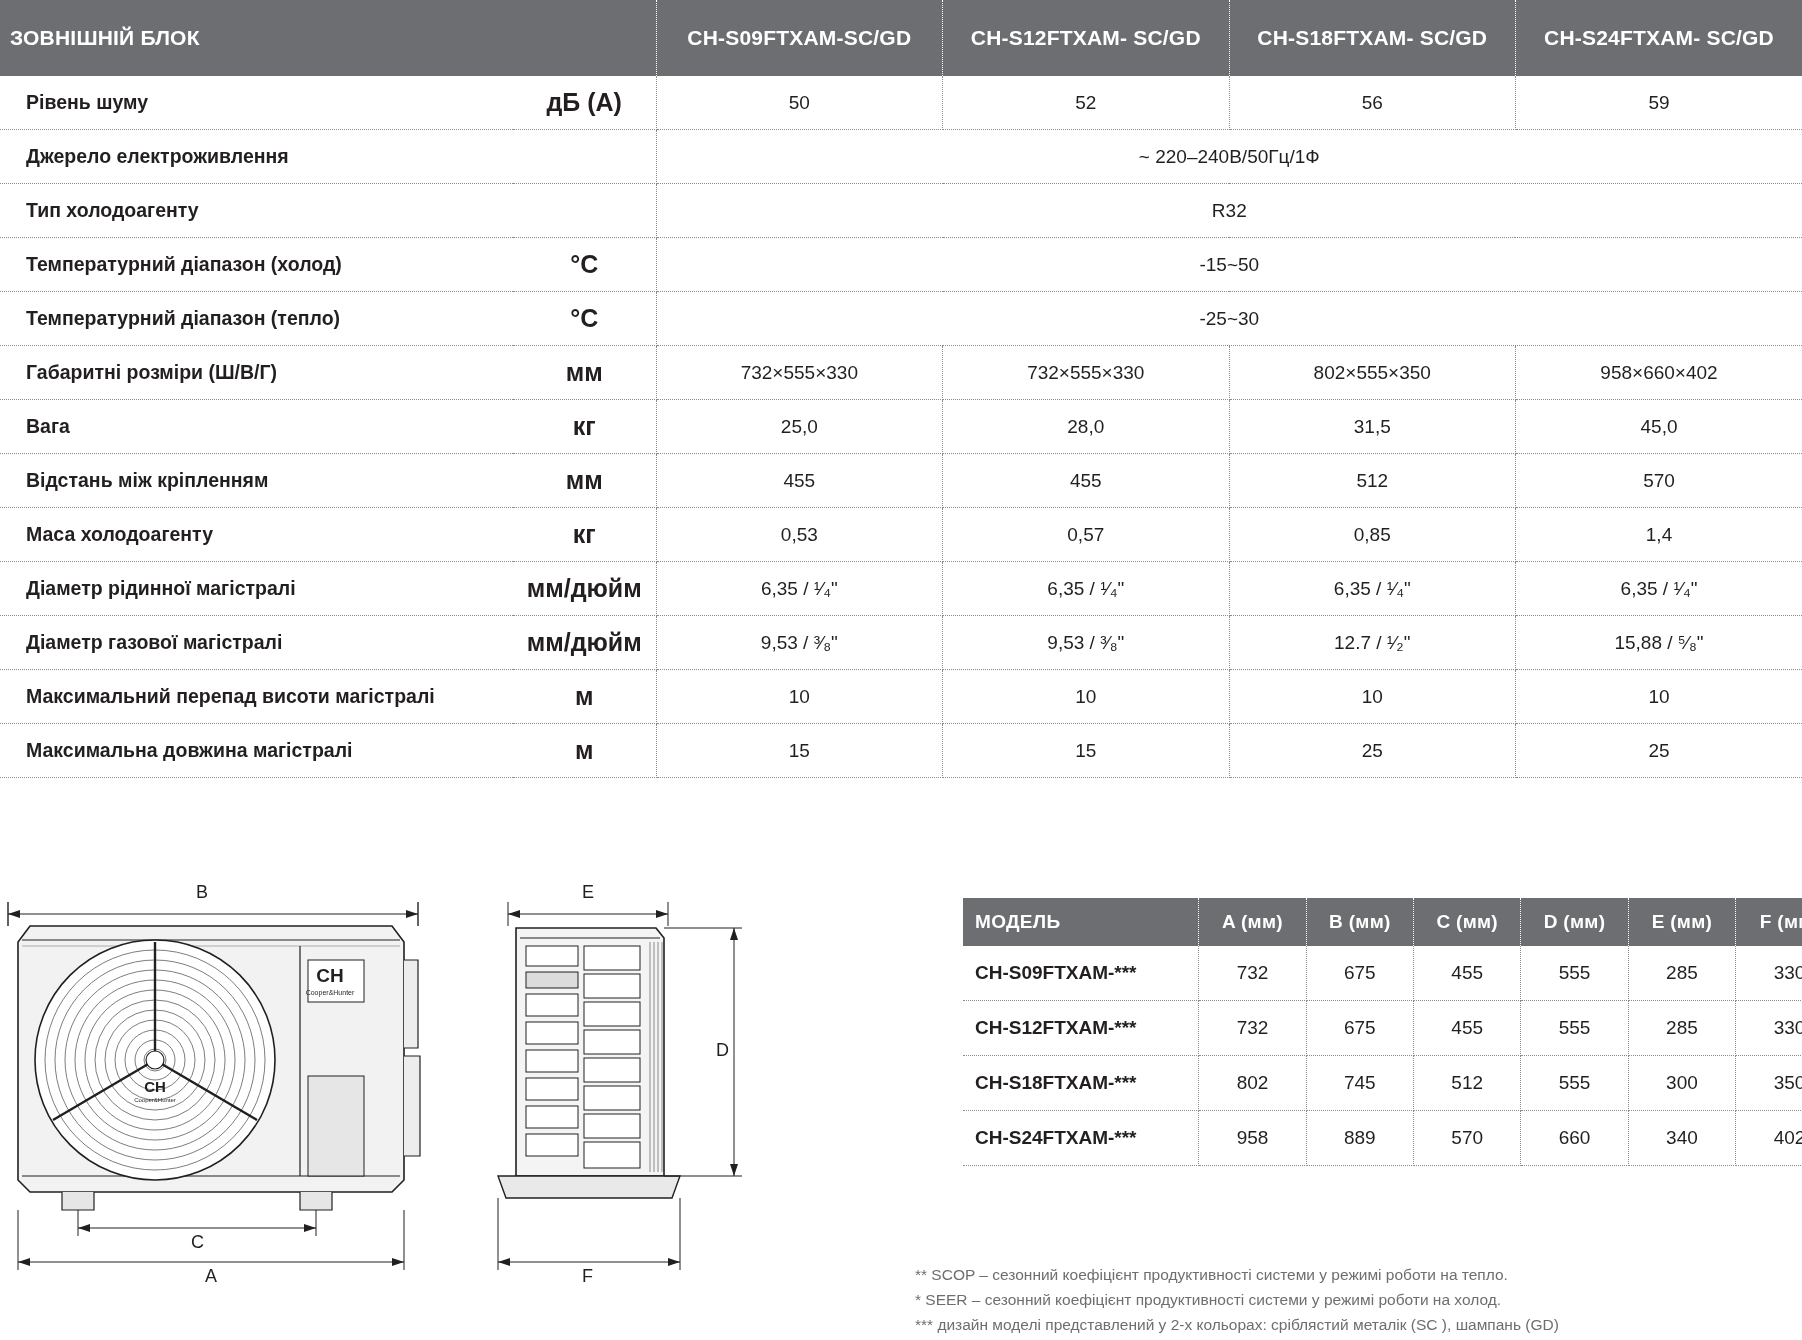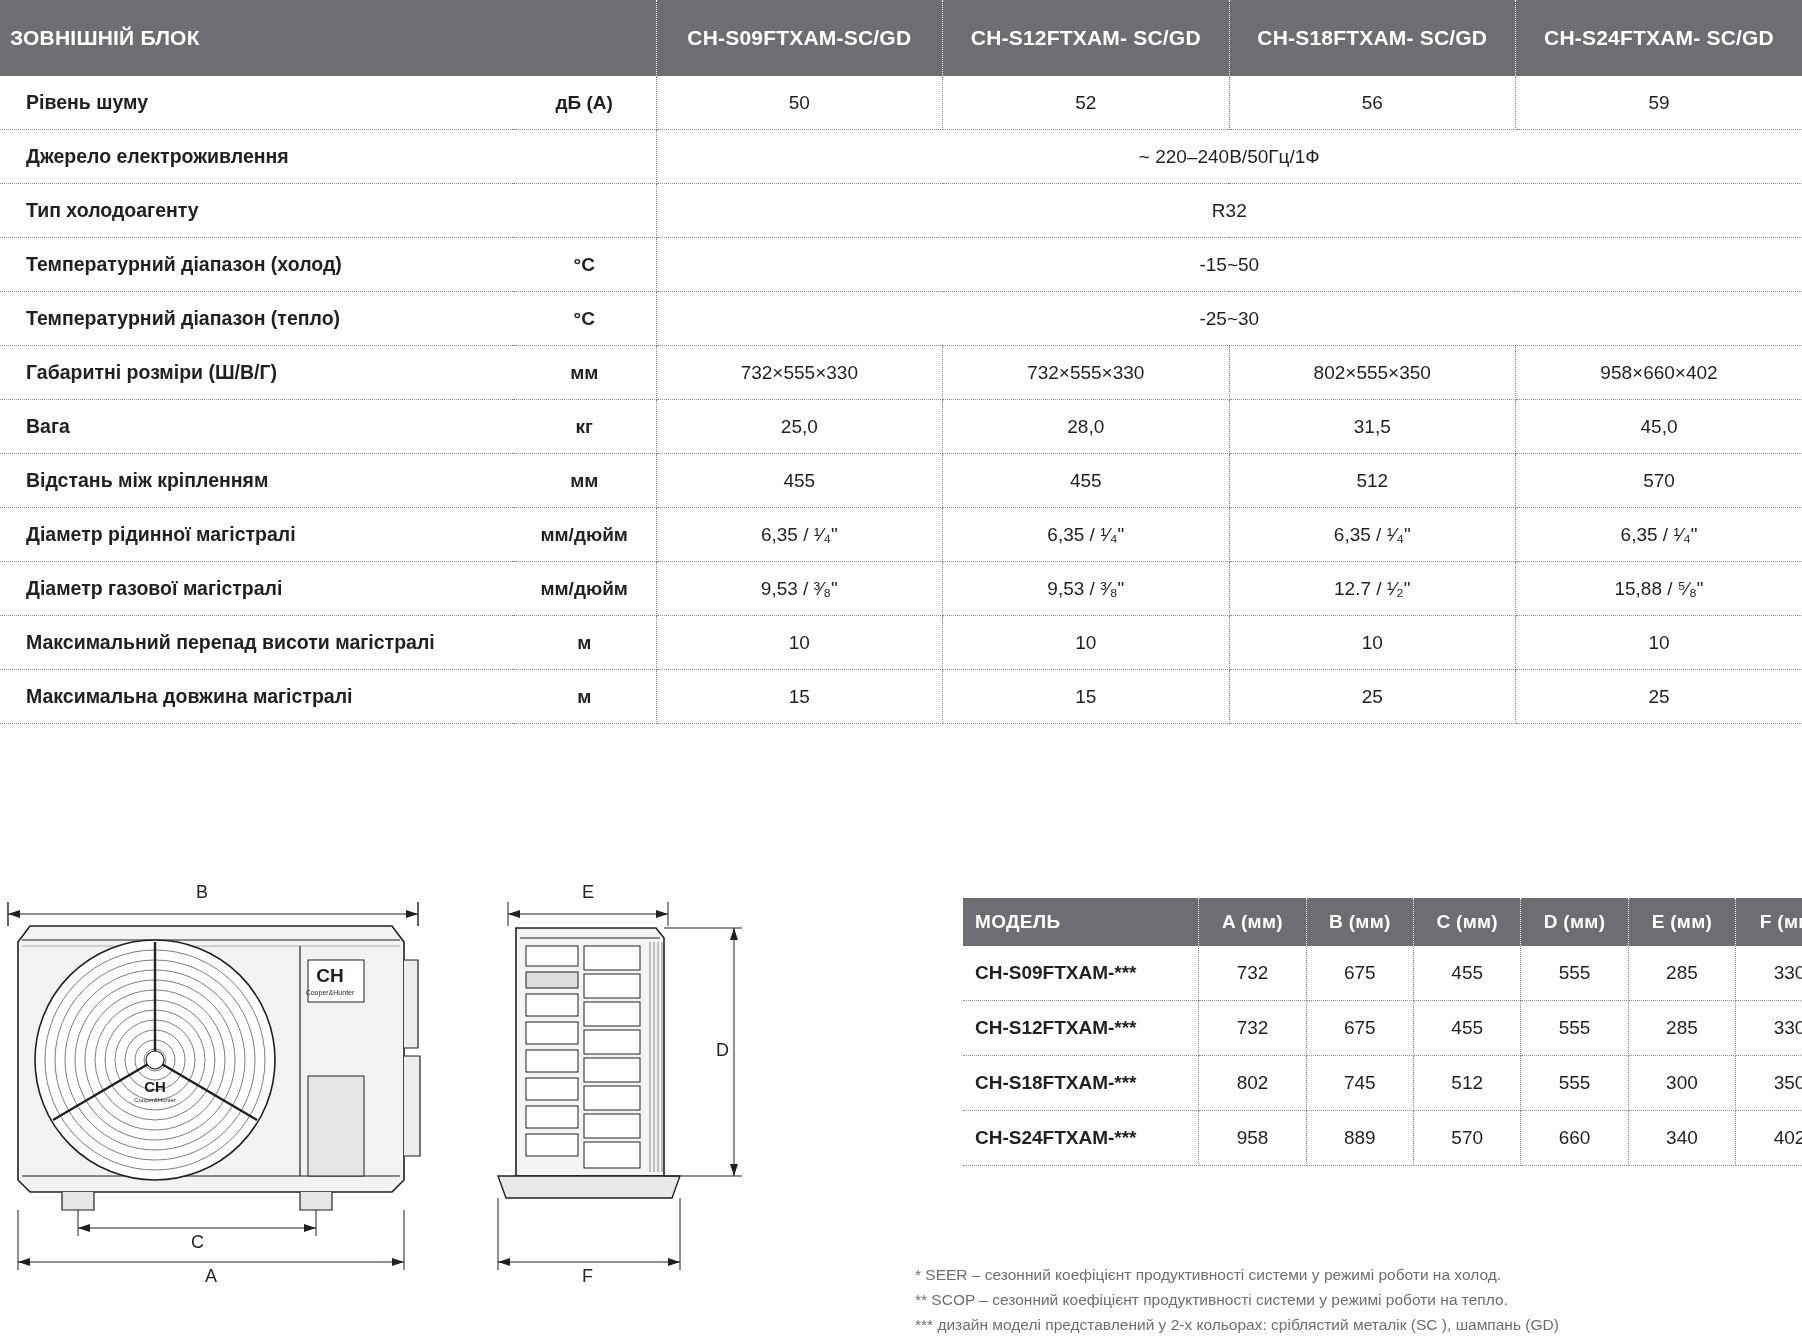--- a/index.html
+++ b/index.html
@@ -58,21 +58,21 @@
   }
   .spec-table tbody td.name {
     text-align: left;
     font-weight: bold;
     font-size: 19.5px;
     padding-left: 26px;
     border-right: none;
   }
   .spec-table tbody td.unit {
     font-weight: bold;
-    font-size: 19px;
+    font-size: 25px;
   }
   .spec-table tbody td:last-child { border-right: none; }
   .spec-table tbody tr:first-child td { border-top: none; }
 
   
   .lower {
     position: absolute;
     left: 0;
     top: 880px;
     width: 1802px;
@@ -220,20 +220,28 @@
         <td>31,5</td>
         <td>45,0</td>
       </tr>
       <tr>
         <td class="name">Відстань між кріпленням</td>
         <td class="unit">мм</td>
         <td>455</td>
         <td>455</td>
         <td>512</td>
         <td>570</td>
+      </tr>
+      <tr>
+        <td class="name">Маса холодоагенту</td>
+        <td class="unit">кг</td>
+        <td>0,53</td>
+        <td>0,57</td>
+        <td>0,85</td>
+        <td>1,4</td>
       </tr>
       <tr>
         <td class="name">Діаметр рідинної магістралі</td>
         <td class="unit">мм/дюйм</td>
         <td>6,35 / ¹⁄₄"</td>
         <td>6,35 / ¹⁄₄"</td>
         <td>6,35 / ¹⁄₄"</td>
         <td>6,35 / ¹⁄₄"</td>
       </tr>
       <tr>
@@ -450,17 +458,17 @@
             <td>570</td>
             <td>660</td>
             <td>340</td>
             <td>402</td>
           </tr>
         </tbody>
     </table>
   </div>
 
   <div class="notes">
+    <div>** SCOP – сезонний коефіцієнт продуктивності системи у режимі роботи на тепло.</div>
     <div>* SEER – сезонний коефіцієнт продуктивності системи у режимі роботи на холод.</div>
-    <div>** SCOP – сезонний коефіцієнт продуктивності системи у режимі роботи на тепло.</div>
     <div>*** дизайн моделі представлений у 2-х кольорах: сріблястий металік (SC ), шампань (GD)</div>
   </div>
 </div>
 
 </body></html>

